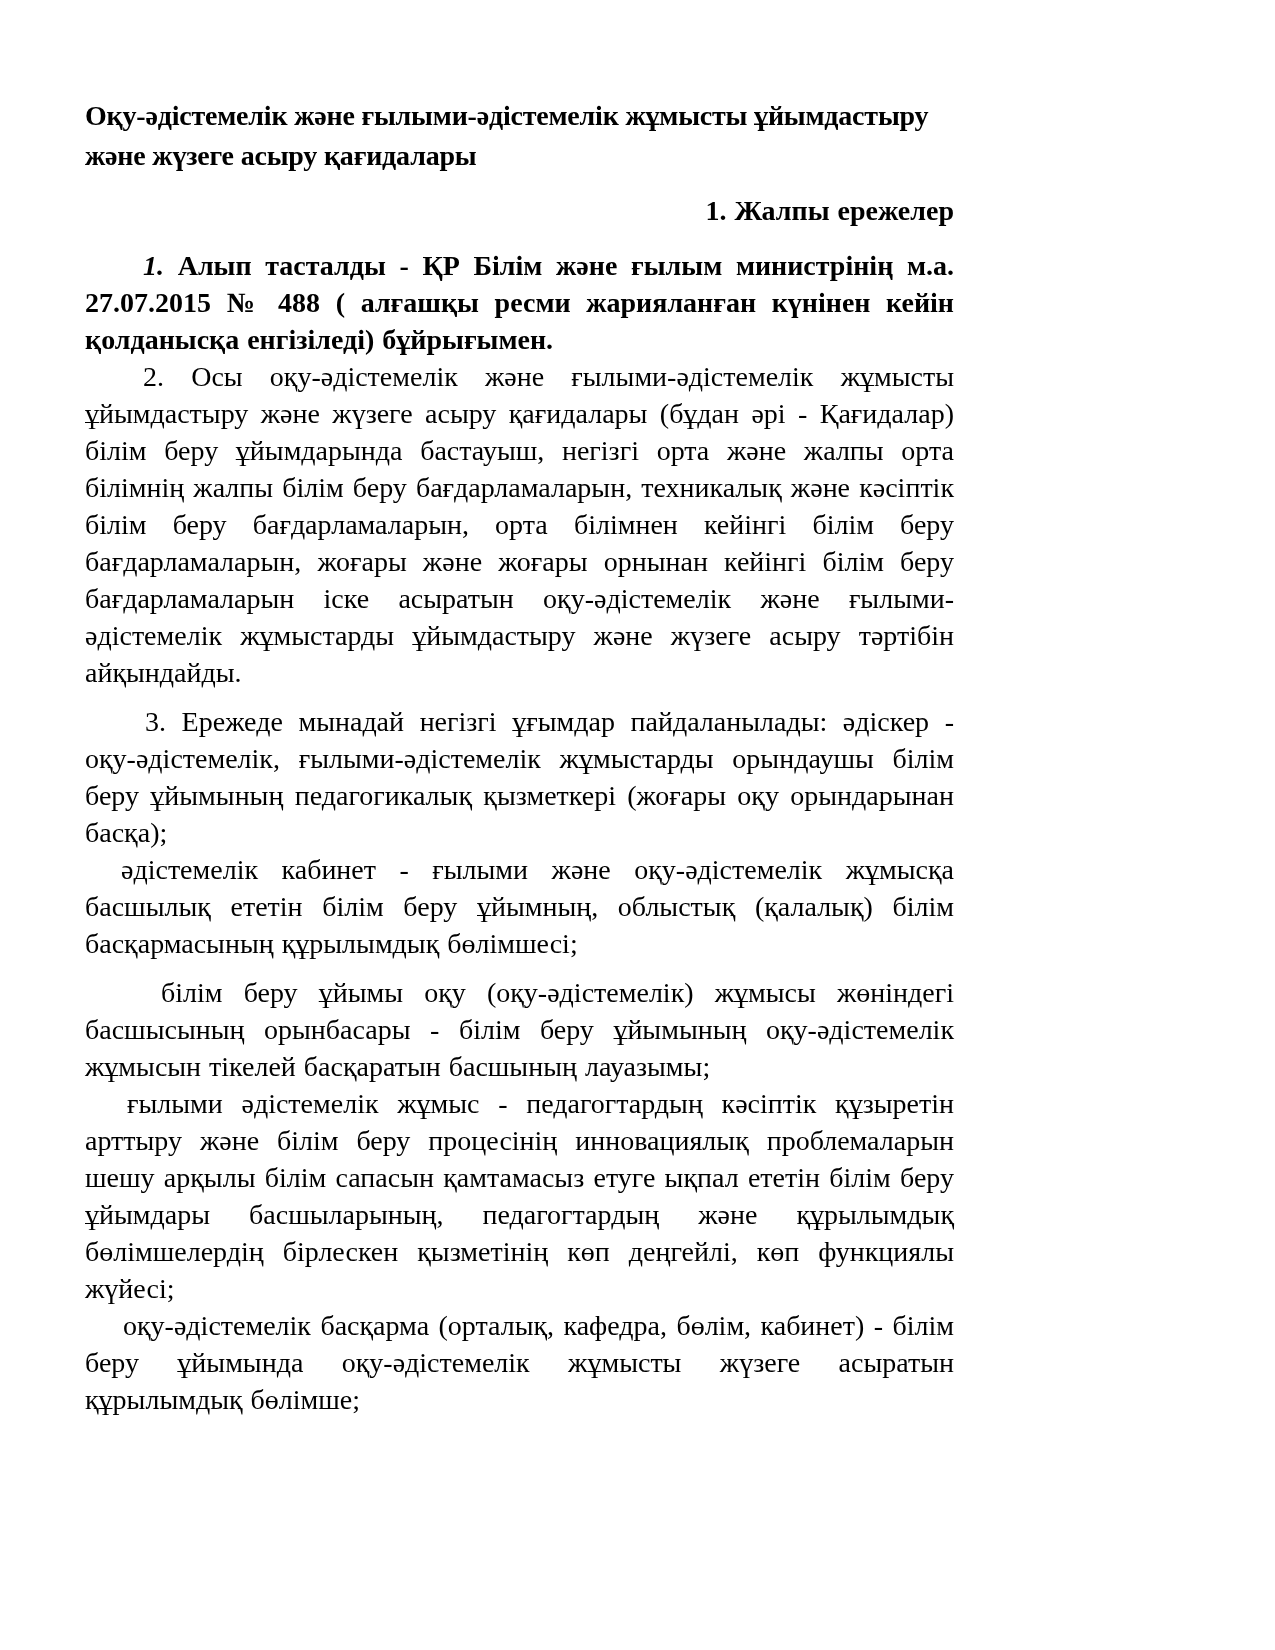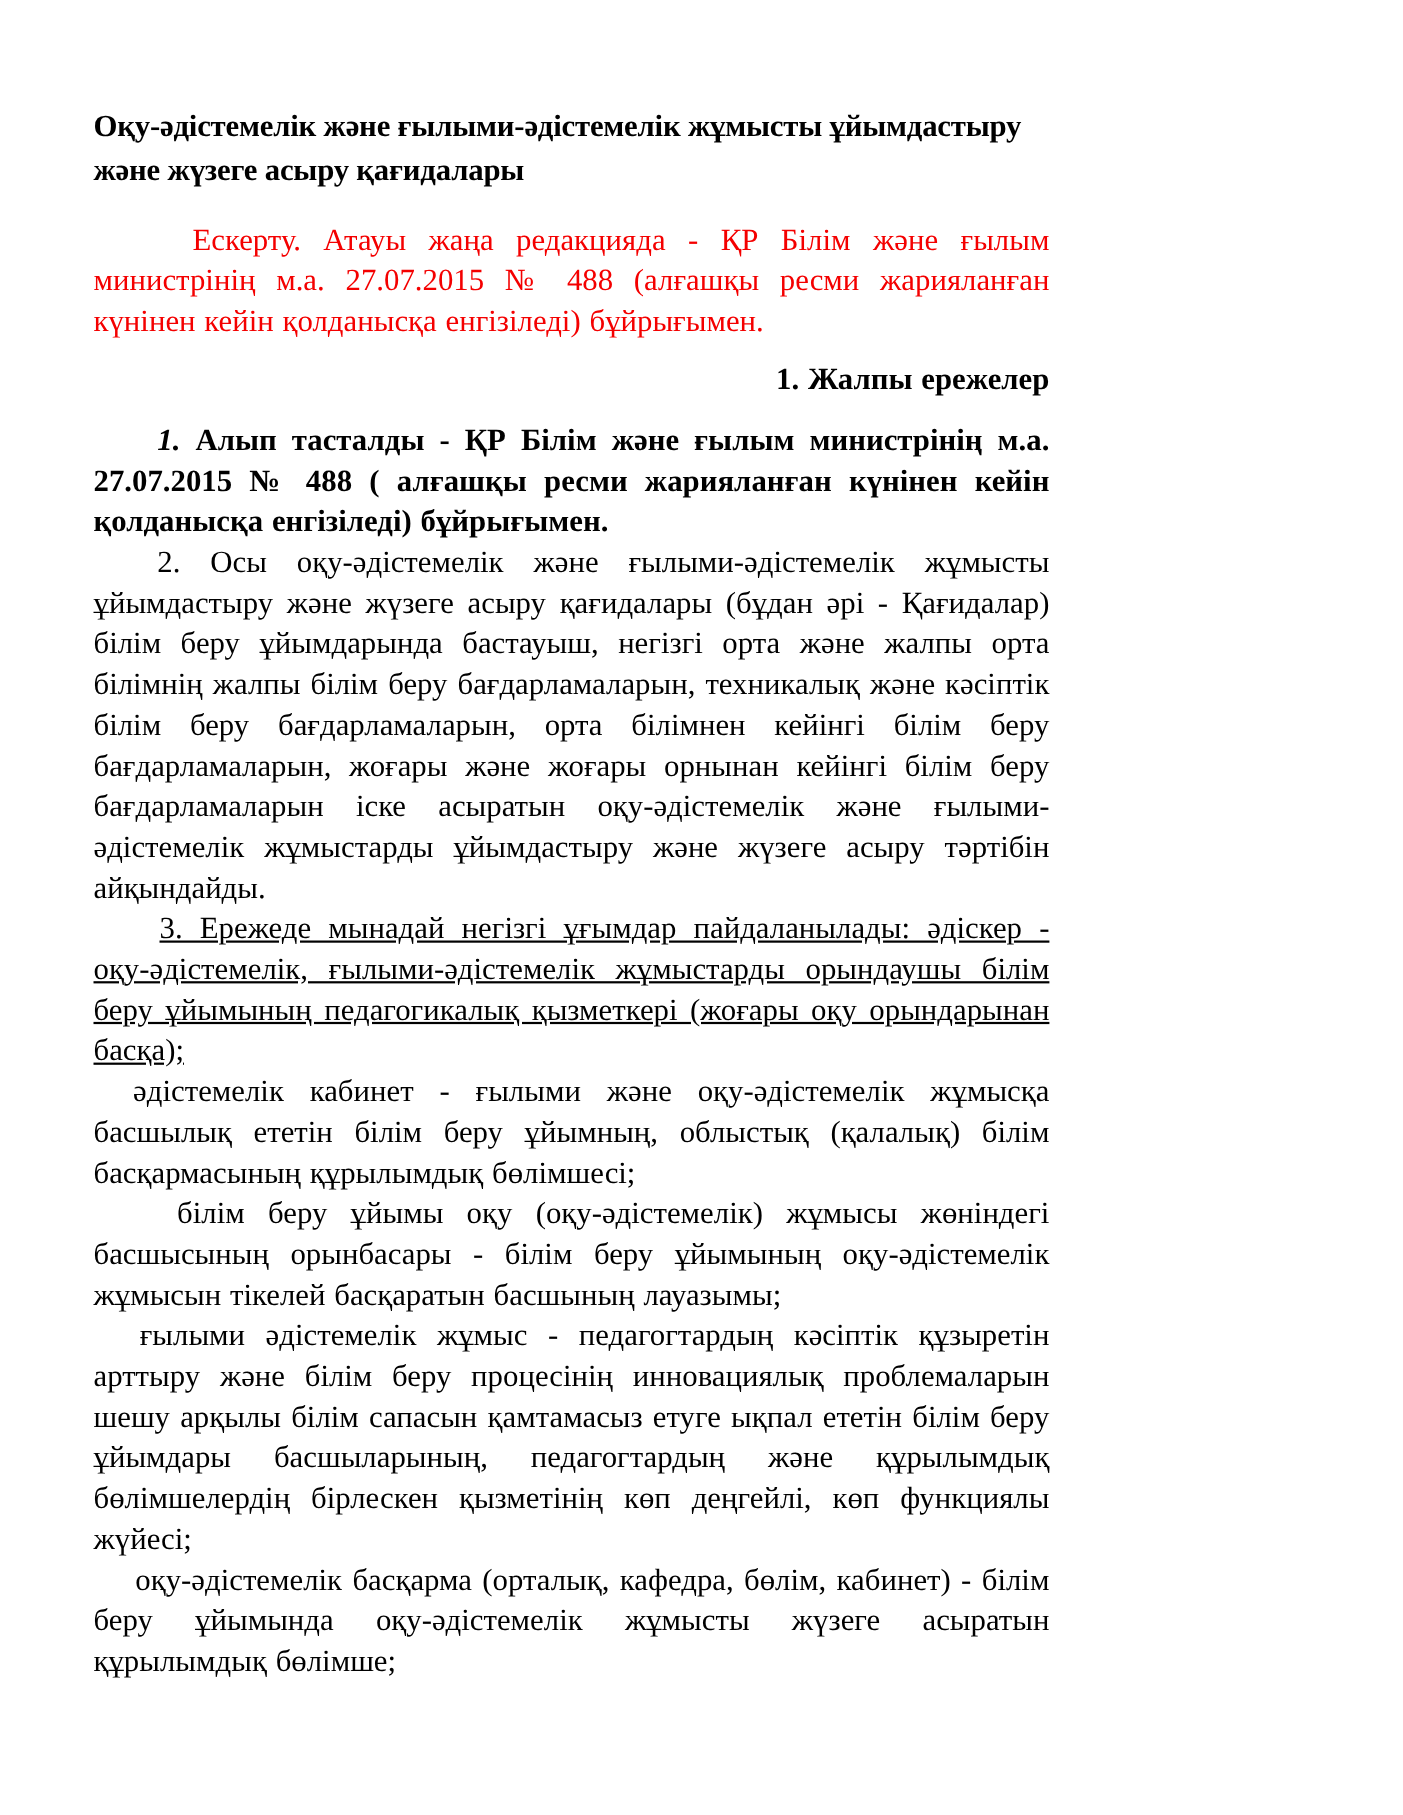--- a/index.html
+++ b/index.html
@@ -46,23 +46,22 @@
 </style>
 </head>
 <body style="--accent-red: #f40000; background: rgb(255, 255, 255); color: rgb(0, 0, 0);">
 
 <div class="page">
   <div class="doc-title">
     <div>Оқу-әдістемелік және ғылыми-әдістемелік жұмысты ұйымдастыру</div>
     <div>және жүзеге асыру қағидалары</div>
   </div>
   <div id="document-content">
-      <p class="block type-note" style="text-align: justify; text-indent: 90px; margin-top: 24px;"><span class="run-red">Ескерту. Атауы жаңа редакцияда - ҚР Білім және ғылым министрінің м.а. 27.07.2015 № 488 (алғашқы ресми жарияланған күнінен кейін қолданысқа енгізіледі) бұйрығымен.</span></p>
       <p class="block type-heading" style="text-align: right; text-indent: 0px; margin-top: 16px;"><span class="run-bold">1. Жалпы ережелер</span></p>
       <p class="block type-paragraph" style="text-align: justify; text-indent: 58px; margin-top: 0px; font-weight: bold;"><span class="run-italic">1.</span><span> Алып тасталды - ҚР Білім және ғылым министрінің м.а. 27.07.2015 № 488 ( алғашқы ресми жарияланған күнінен кейін қолданысқа енгізіледі) бұйрығымен.</span></p>
       <p class="block type-paragraph" style="text-align: justify; text-indent: 58px; margin-top: 0px;"><span>2. Осы оқу-әдістемелік және ғылыми-әдістемелік жұмысты ұйымдастыру және жүзеге асыру қағидалары (бұдан әрі - Қағидалар) білім беру ұйымдарында бастауыш, негізгі орта және жалпы орта білімнің жалпы білім беру бағдарламаларын, техникалық және кәсіптік білім беру бағдарламаларын, орта білімнен кейінгі білім беру бағдарламаларын, жоғары және жоғары орнынан кейінгі білім беру бағдарламаларын іске асыратын оқу-әдістемелік және ғылыми-әдістемелік жұмыстарды ұйымдастыру және жүзеге асыру тәртібін айқындайды.</span></p>
-      <p class="block type-paragraph" style="text-align: justify; text-indent: 60px; margin-top: 0px; text-decoration: underline;"><span>3. Ережеде мынадай негізгі ұғымдар пайдаланылады: әдіскер - оқу-әдістемелік, ғылыми-әдістемелік жұмыстарды орындаушы білім беру ұйымының педагогикалық қызметкері (жоғары оқу орындарынан басқа);</span></p>
+      <p class="block type-paragraph" style="text-align: justify; text-indent: 60px; margin-top: 12px;"><span>3. Ережеде мынадай негізгі ұғымдар пайдаланылады: әдіскер - оқу-әдістемелік, ғылыми-әдістемелік жұмыстарды орындаушы білім беру ұйымының педагогикалық қызметкері (жоғары оқу орындарынан басқа);</span></p>
       <p class="block type-paragraph" style="text-align: justify; text-indent: 36px; margin-top: 0px;"><span>әдістемелік кабинет - ғылыми және оқу-әдістемелік жұмысқа басшылық ететін білім беру ұйымның, облыстық (қалалық) білім басқармасының құрылымдық бөлімшесі;</span></p>
-      <p class="block type-paragraph" style="text-align: justify; text-indent: 76px; margin-top: 0px;"><span>білім беру ұйымы оқу (оқу-әдістемелік) жұмысы жөніндегі басшысының орынбасары - білім беру ұйымының оқу-әдістемелік жұмысын тікелей басқаратын басшының лауазымы;</span></p>
+      <p class="block type-paragraph" style="text-align: justify; text-indent: 76px; margin-top: 12px;"><span>білім беру ұйымы оқу (оқу-әдістемелік) жұмысы жөніндегі басшысының орынбасары - білім беру ұйымының оқу-әдістемелік жұмысын тікелей басқаратын басшының лауазымы;</span></p>
       <p class="block type-paragraph" style="text-align: justify; text-indent: 42px; margin-top: 0px;"><span>ғылыми әдістемелік жұмыс - педагогтардың кәсіптік құзыретін арттыру және білім беру процесінің инновациялық проблемаларын шешу арқылы білім сапасын қамтамасыз етуге ықпал ететін білім беру ұйымдары басшыларының, педагогтардың және құрылымдық бөлімшелердің бірлескен қызметінің көп деңгейлі, көп функциялы жүйесі;</span></p>
       <p class="block type-paragraph" style="text-align: justify; text-indent: 38px; margin-top: 0px;"><span>оқу-әдістемелік басқарма (орталық, кафедра, бөлім, кабинет) - білім беру ұйымында оқу-әдістемелік жұмысты жүзеге асыратын құрылымдық бөлімше;</span></p>
     </div>
 </div>
 
 </body></html>

